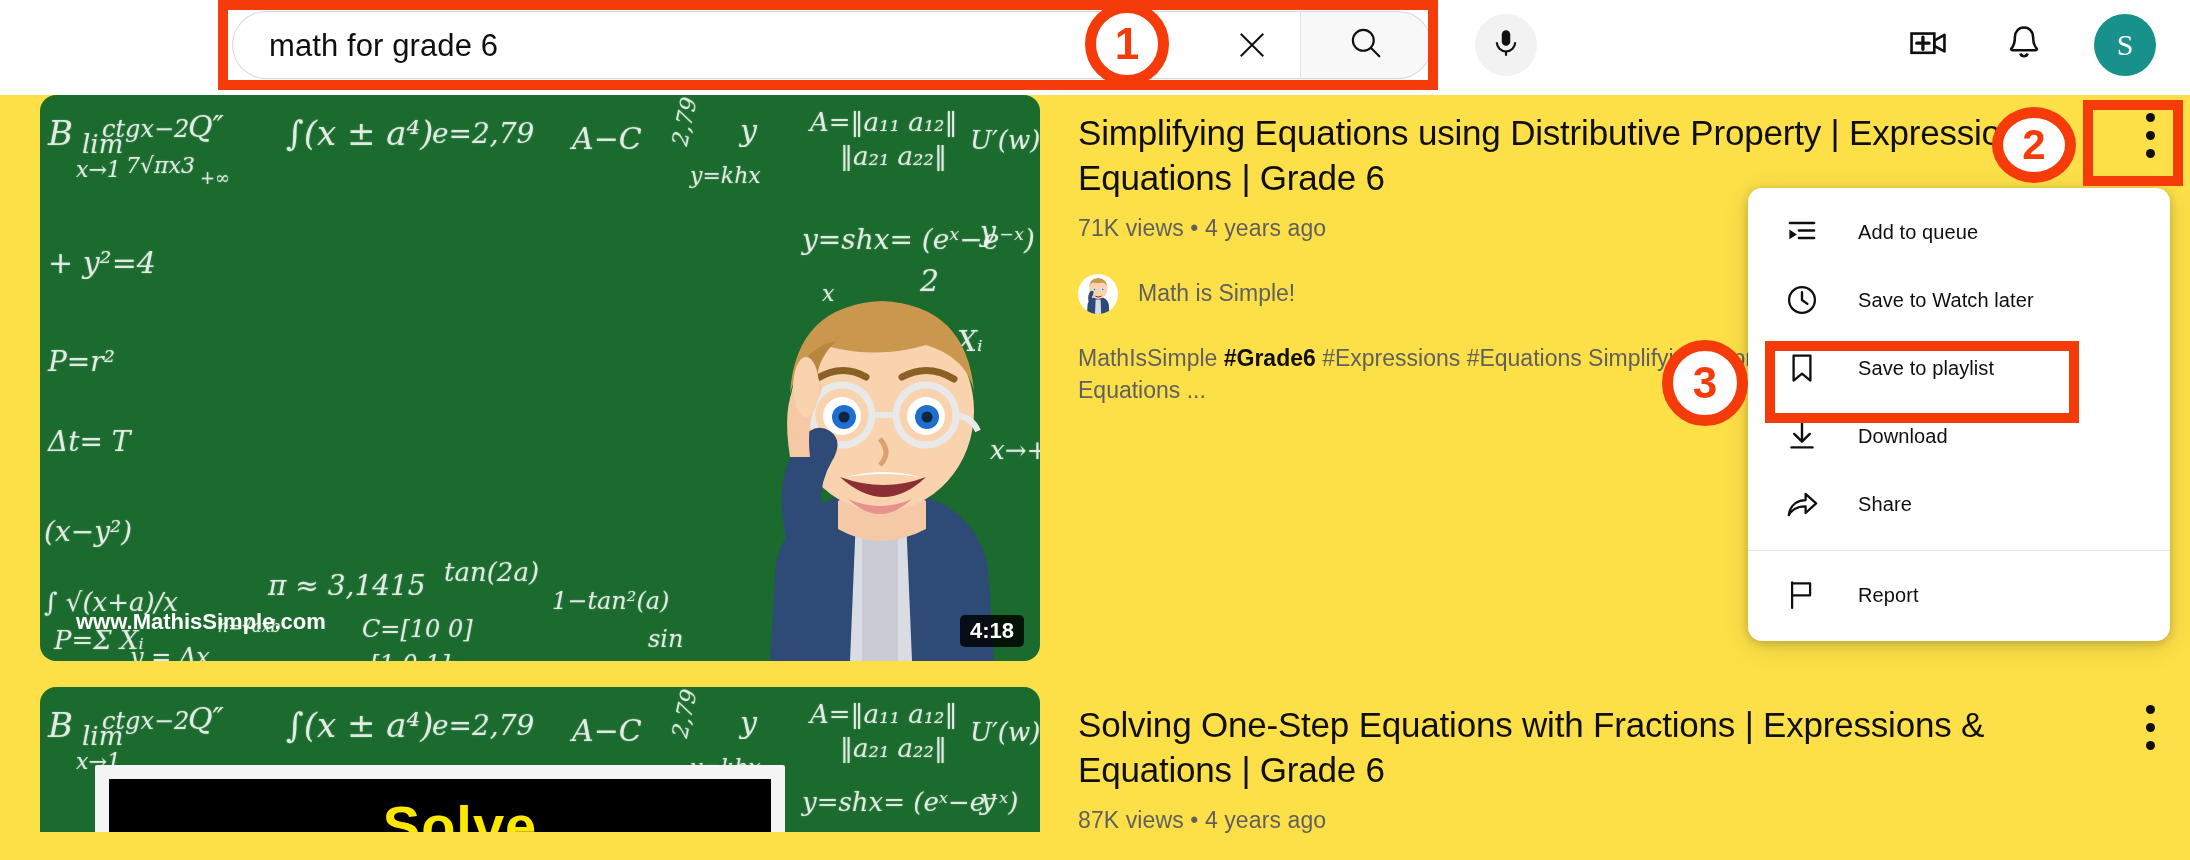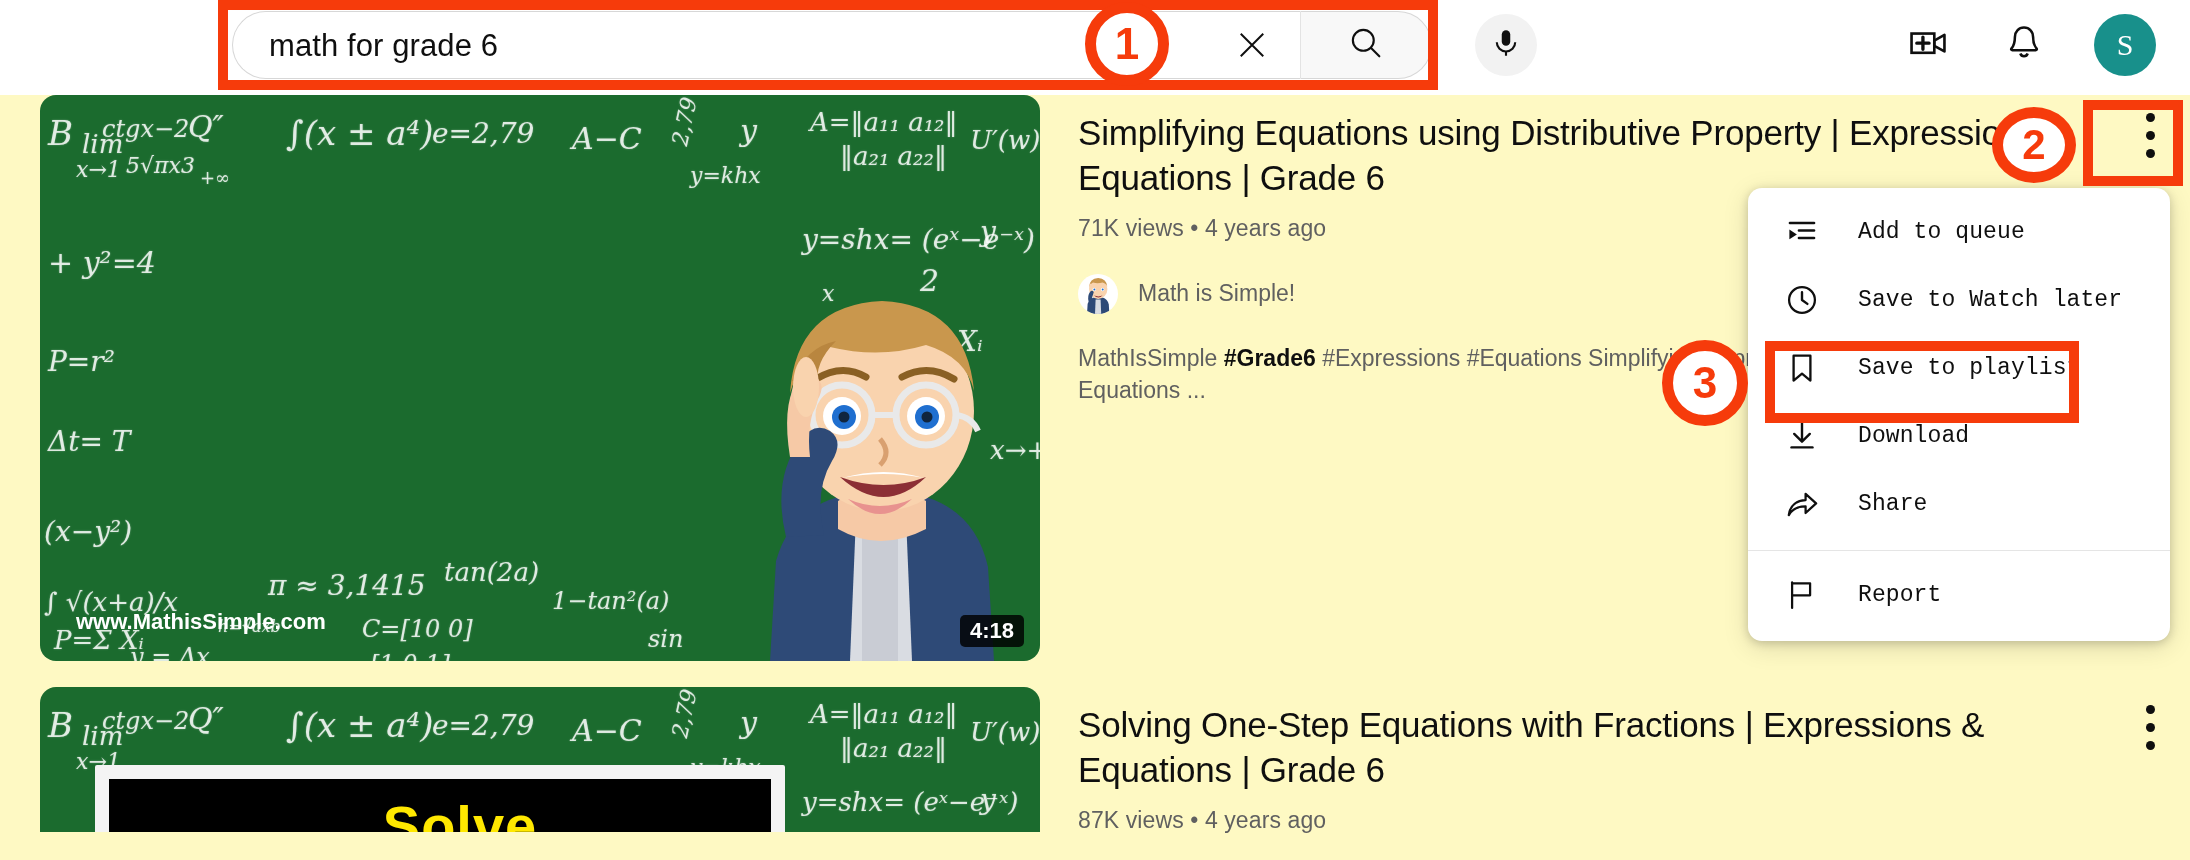--- a/index.html
+++ b/index.html
@@ -7,21 +7,21 @@
   html, body {
     margin: 0; padding: 0;
     width: 2190px; height: 860px;
     background: #ffffff;
     font-family: "Liberation Sans", sans-serif;
     overflow: hidden;
   }
   #root {
     position: relative;
     width: 2190px; height: 860px;
-    background: #fef9c3;
+    background: #fde047;
   }
 
   
   .header {
     position: absolute;
     top: 0; left: 0;
     width: 2190px; height: 95px;
     background: #ffffff;
   }
   .search-wrap {
@@ -256,25 +256,24 @@
     cursor: pointer;
     position: relative;
   }
   .mi-icon {
     width: 40px; height: 40px;
     flex: none;
     display: flex; align-items: center; justify-content: center;
     margin-right: 36px;
   }
   .mi-label {
-    font-size: 23px;
+    font-size: 20px;
     color: #0f0f0f;
     letter-spacing: 0.1px;
     white-space: nowrap;
-    font-family: Liberation Mono, monospace;
   }
   .menu-divider {
     height: 1px;
     background: #e5e5e5;
     margin: 12px 0 10px 0;
   }
 
   
   .anno-box {
     position: absolute;
@@ -365,21 +364,21 @@
 
       <div class="thumb">
         <div class="board-bg"></div>
 
         <div>
           <span class="chalk" style="left:8px;  top:18px;  font-size:34px;">B</span>
           <span class="chalk" style="left:42px; top:34px;  font-size:26px;">lim</span>
           <span class="chalk" style="left:62px; top:20px;  font-size:24px;">ctgx−2</span>
           <span class="chalk" style="left:148px;top:14px;  font-size:30px;">Q″</span>
           <span class="chalk" style="left:36px; top:62px;  font-size:22px;">x→1</span>
-          <span class="chalk" style="left:86px; top:58px;  font-size:22px;">5√πx3</span>
+          <span class="chalk" style="left:86px; top:58px;  font-size:22px;">7√πx3</span>
           <span class="chalk" style="left:160px;top:72px;  font-size:18px;">+∞</span>
           <span class="chalk" style="left:246px; top:18px; font-size:34px;">∫(x ± a⁴)</span>
           <span class="chalk" style="left:392px; top:22px; font-size:28px;">e=2,79</span>
           <span class="chalk" style="left:532px; top:26px; font-size:30px;">A−C</span>
           <span class="chalk" style="left:620px; top:14px; font-size:22px; transform:rotate(-78deg);">2,79</span>
           <span class="chalk" style="left:700px; top:18px; font-size:30px;">y</span>
           <span class="chalk" style="left:650px; top:68px; font-size:22px;">y=khx</span>
           <span class="chalk" style="left:770px; top:12px; font-size:26px;">A=‖a₁₁ a₁₂‖</span>
           <span class="chalk" style="left:800px; top:46px; font-size:26px;">‖a₂₁ a₂₂‖</span>
           <span class="chalk" style="left:930px; top:30px; font-size:26px;">U′(w)</span>

